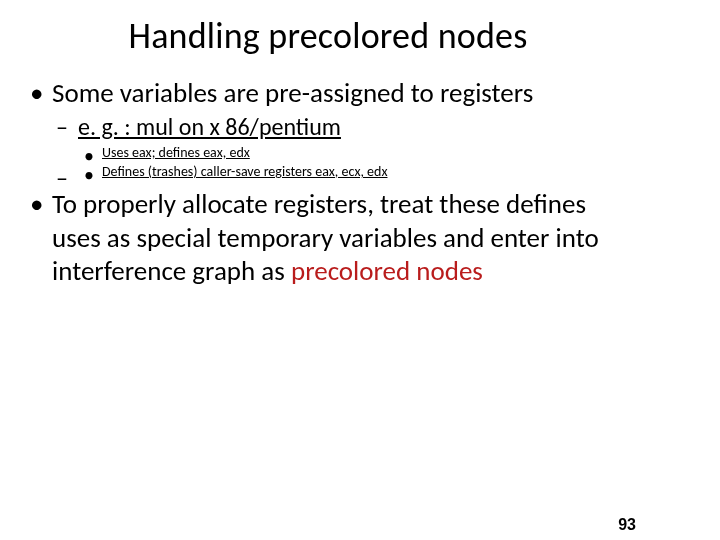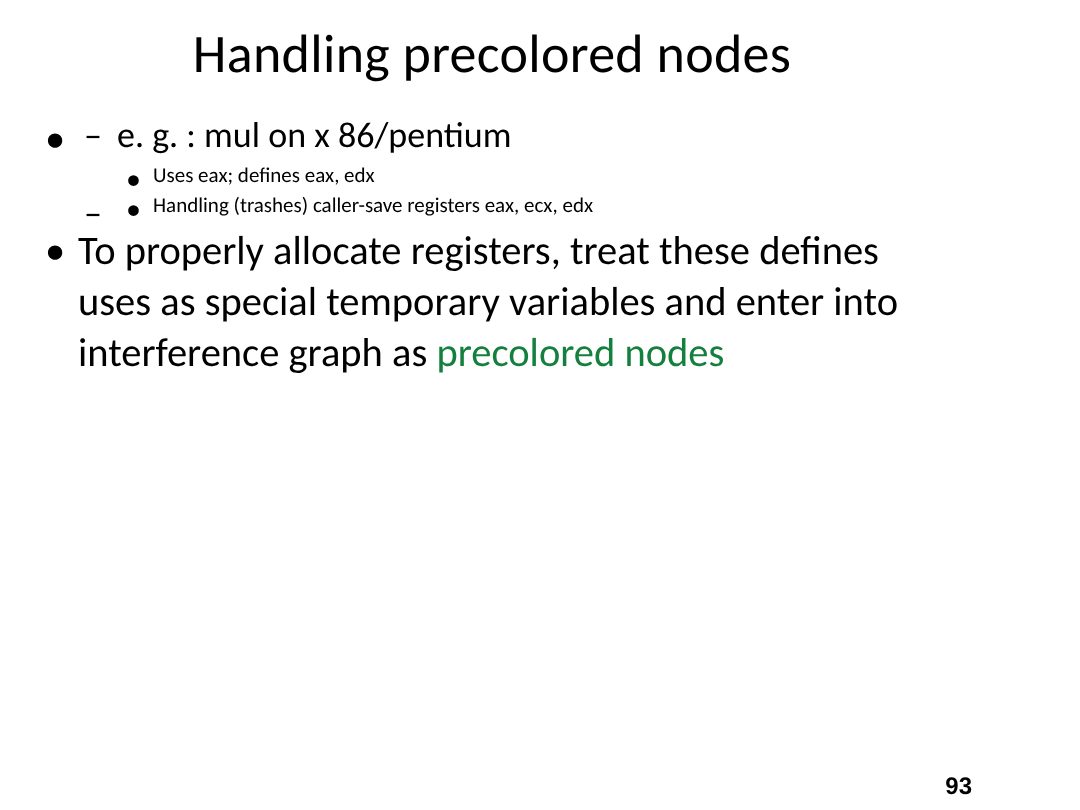--- a/index.html
+++ b/index.html
@@ -52,20 +52,21 @@
     left: 6px;
     top: 0;
     font-size: 27px;
   }
   
   .lvl2 > li {
     font-size: 24px;
     line-height: 1.25;
     padding-left: 26px;
     margin-top: 2px;
+    text-decoration: underline;
   }
   .lvl2 > li::before {
     content: "–";
     position: absolute;
     left: 4px;
     top: 0;
     font-size: 24px;
   }
   
   .lvl3 > li {
@@ -75,54 +76,55 @@
     margin-top: 2px;
   }
   .lvl3 > li::before {
     content: "•";
     position: absolute;
     left: 6px;
     top: 0;
     font-size: 20px;
   }
   .highlight {
-    color: #15803d;
+    color: #b91c1c;
   }
   .pagenum {
     position: absolute;
-    right: 8px;
+    right: 20px;
     bottom: 6px;
     font-size: 16px;
     font-weight: bold;
     font-family: Arial, sans-serif;
   }
 </style>
 </head>
 <body>
 
 <div class="slide">
 
   <h1 class="title">Handling precolored nodes</h1>
 
   <div class="body">
     <ul class="lvl1">
       <li>
+        <span>Some variables are pre-assigned to registers</span>
         <ul class="lvl2">
           <li>
             <span>e. g. : mul on x 86/pentium</span>
             <ul class="lvl3">
               <li>
                 <span>Uses eax; defines eax, edx</span>
               </li>
             </ul>
           </li>
           <li>
             <ul class="lvl3">
               <li>
-                <span>Handling (trashes) caller-save registers eax, ecx, edx</span>
+                <span>Defines (trashes) caller-save registers eax, ecx, edx</span>
               </li>
             </ul>
           </li>
         </ul>
       </li>
       <li>
         <span>To properly allocate registers, treat these defines uses as special temporary variables and enter into interference graph as </span><span class="highlight">precolored nodes</span>
       </li>
     </ul>
   </div>

